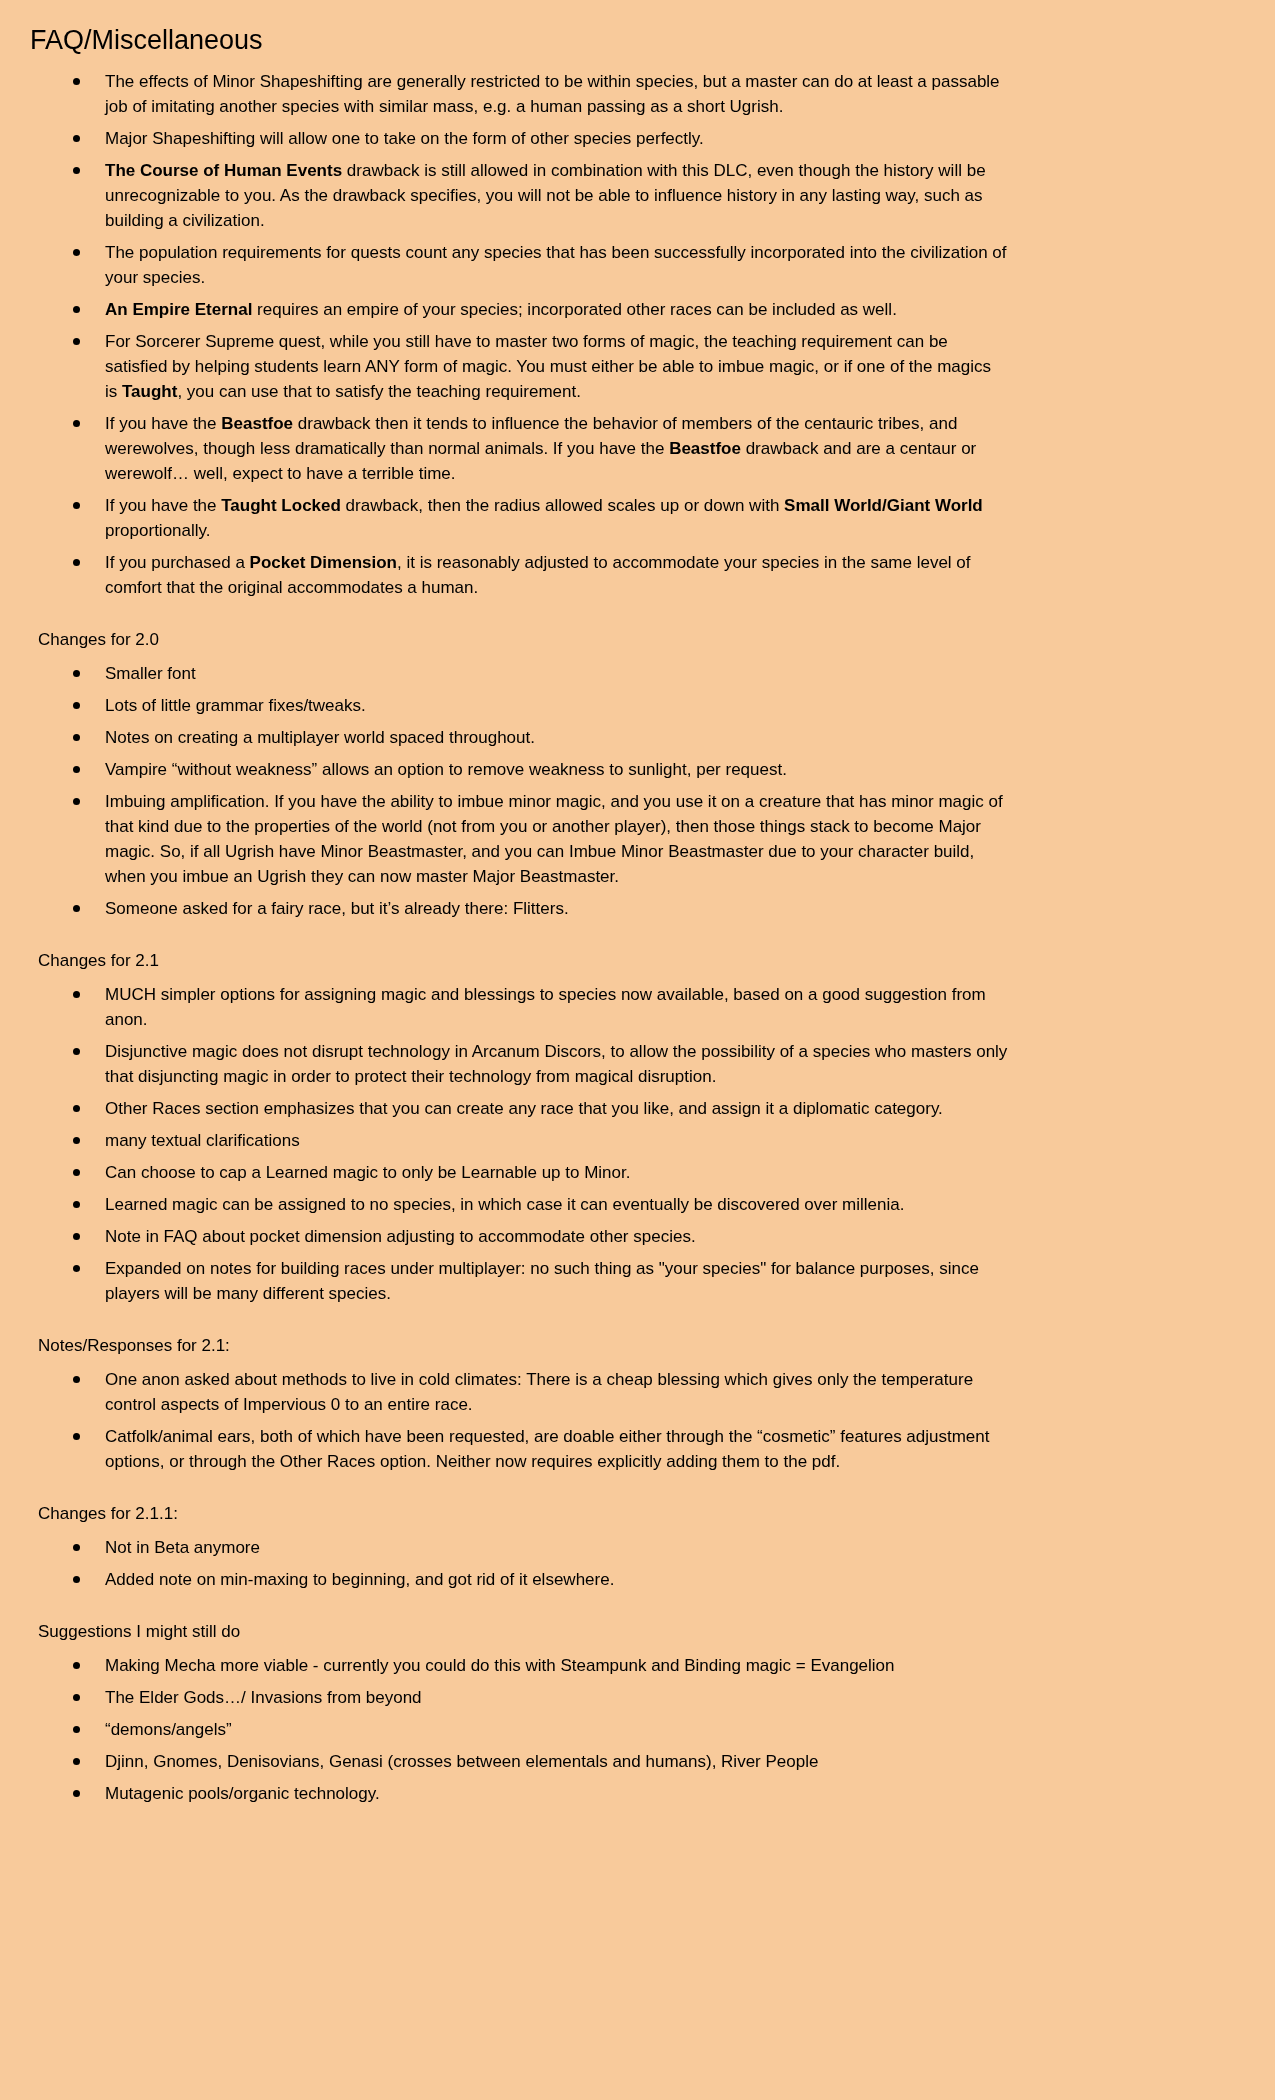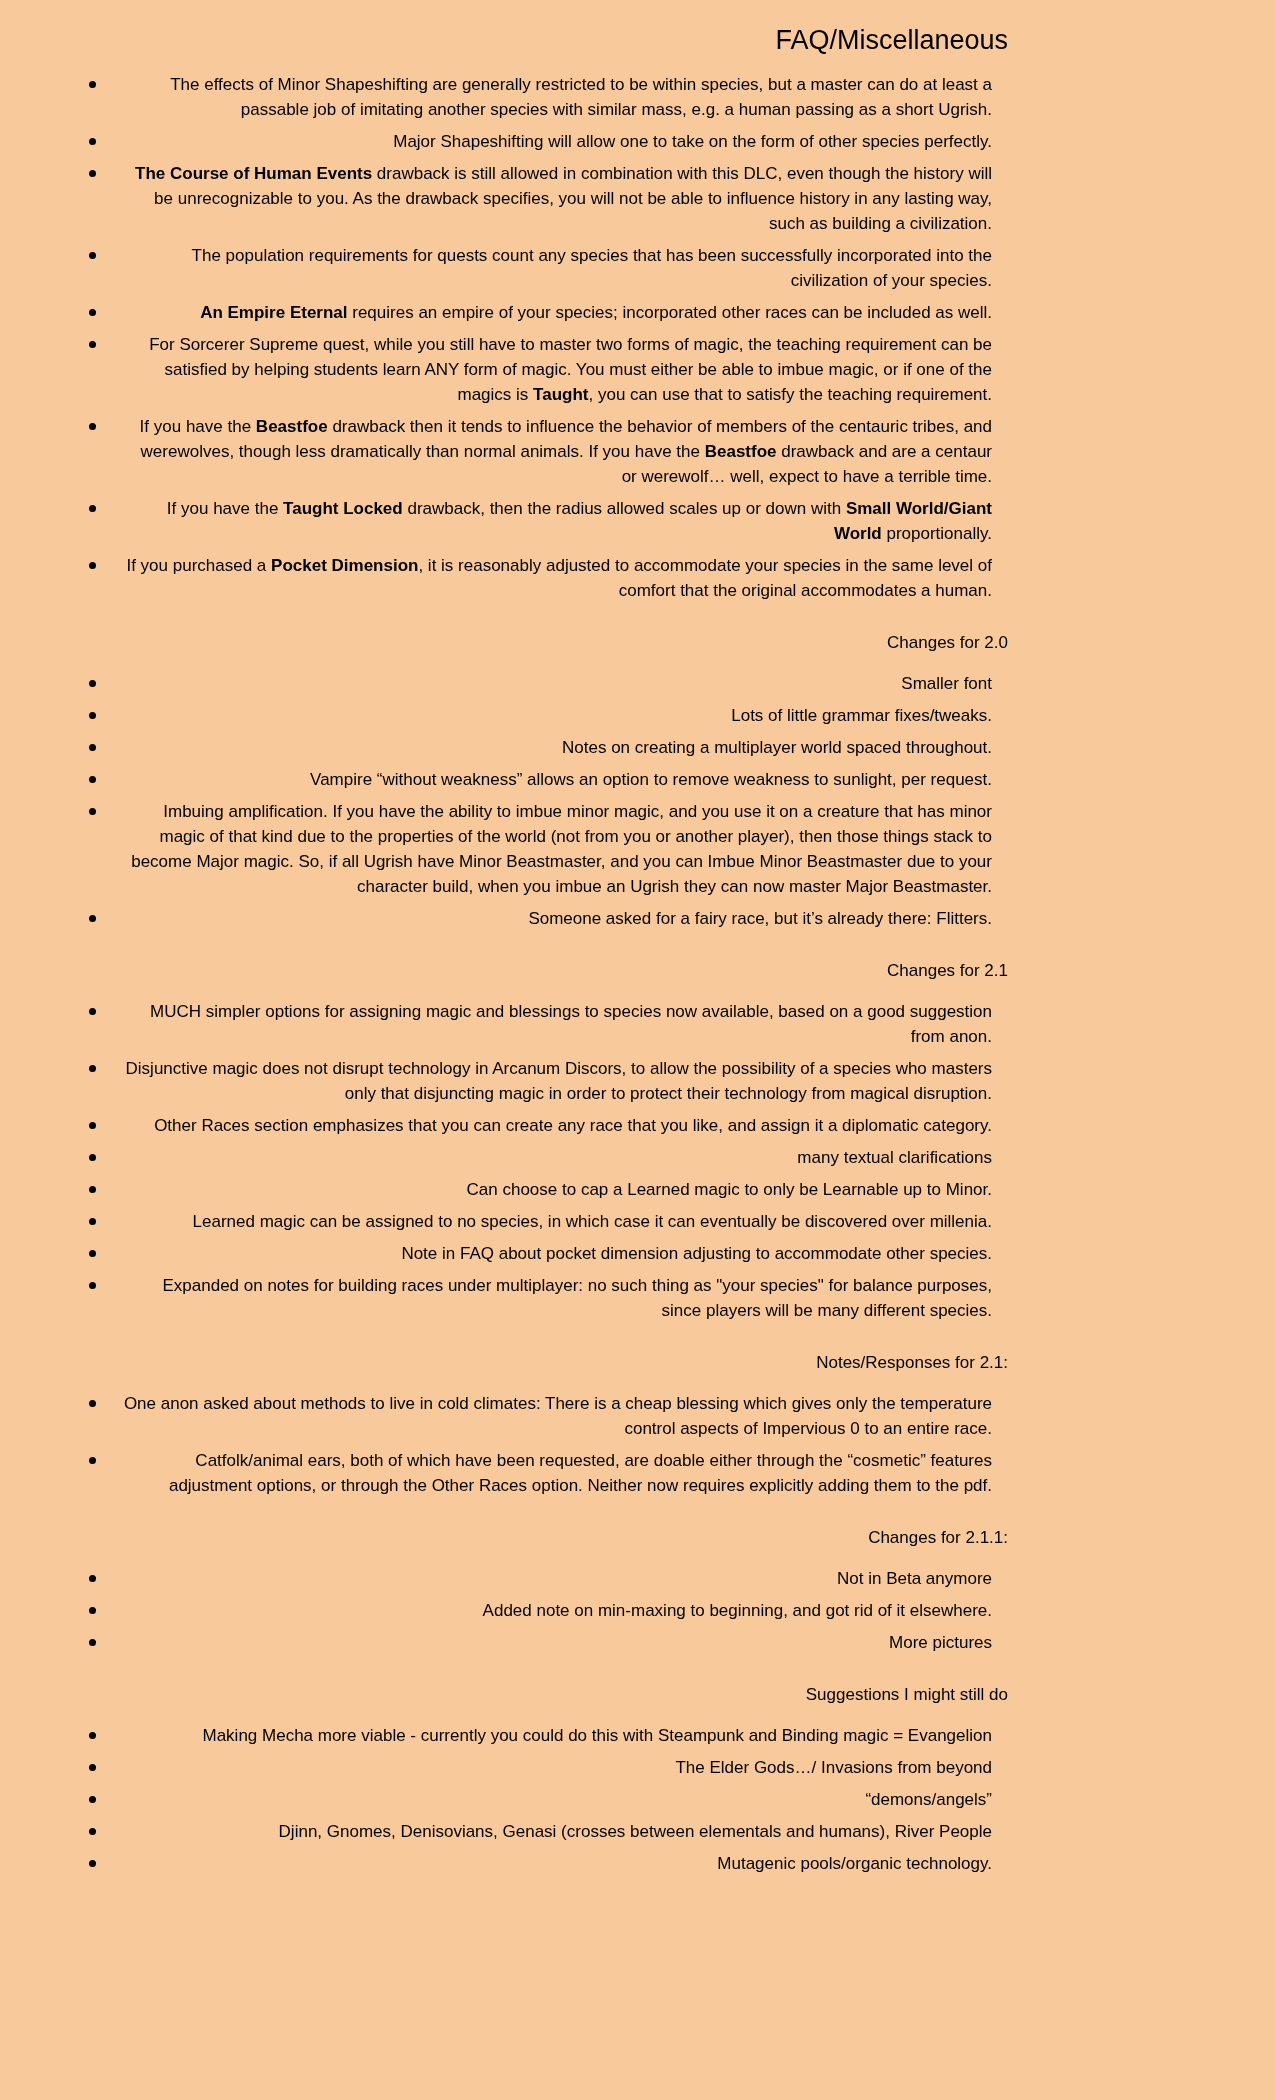--- a/index.html
+++ b/index.html
@@ -12,37 +12,36 @@
     background: #f8ca9b;
     color: #000000;
     font-family: "Liberation Sans", sans-serif;
     overflow: hidden;
   }
   .page {
     box-sizing: border-box;
     width: 1038px;
     height: 2100px;
     padding: 24px 30px 12px 30px;
-    text-align: right;
   }
   h1.doc-title {
     font-size: 27px;
     font-weight: 400;
     line-height: 32px;
     margin: 0 0 13px 0;
     letter-spacing: 0;
   }
   .sec-heading {
     font-size: 17px;
     line-height: 25px;
     font-weight: 400;
     margin: 27px 0 9px 8px;
   }
   ul.bullets {
-    margin: 16px;
+    margin: 0;
     padding: 0 0 0 75px;
     list-style: none;
   }
   ul.bullets li {
     position: relative;
     font-size: 17px;
     line-height: 25px;
     margin: 0 0 7px 0;
     max-width: 1140px;
   }
@@ -98,21 +97,20 @@
       </ul>
       <p class="sec-heading">Notes/Responses for 2.1:</p>
       <ul class="bullets">
         <li><span>One anon asked about methods to live in cold climates: There is a cheap blessing which gives only the temperature control aspects of Impervious 0 to an entire race.</span></li>
         <li><span>Catfolk/animal ears, both of which have been requested, are doable either through the “cosmetic” features adjustment options, or through the Other Races option.  Neither now requires explicitly adding them to the pdf.</span></li>
       </ul>
       <p class="sec-heading">Changes for 2.1.1:</p>
       <ul class="bullets">
         <li><span>Not in Beta anymore</span></li>
         <li><span>Added note on min-maxing to beginning, and got rid of it elsewhere.</span></li>
-        <li><span>More pictures</span></li>
       </ul>
       <p class="sec-heading">Suggestions I might still do</p>
       <ul class="bullets">
         <li><span>Making Mecha more viable - currently you could do this with Steampunk and Binding magic = Evangelion</span></li>
         <li><span>The Elder Gods…/ Invasions from beyond</span></li>
         <li><span>“demons/angels”</span></li>
         <li><span>Djinn, Gnomes, Denisovians, Genasi (crosses between elementals and humans), River People</span></li>
         <li><span>Mutagenic pools/organic technology.</span></li>
       </ul>
     </div>

